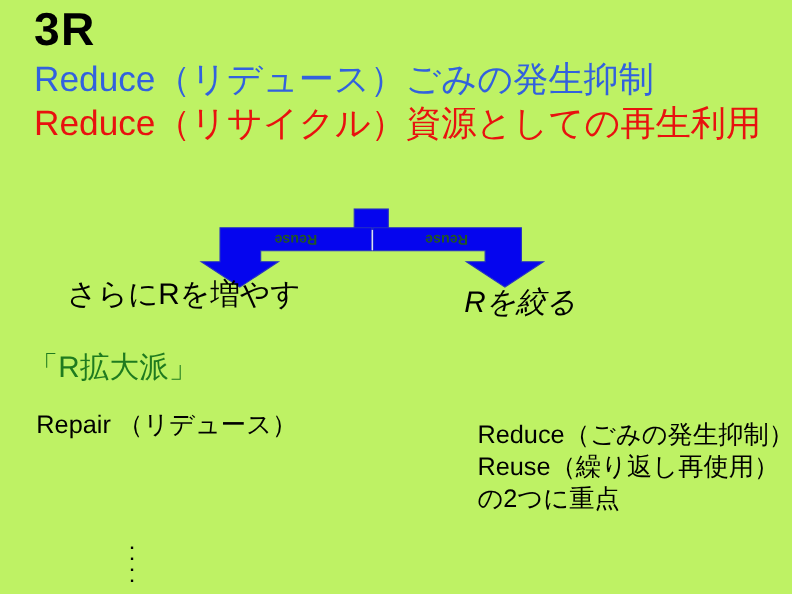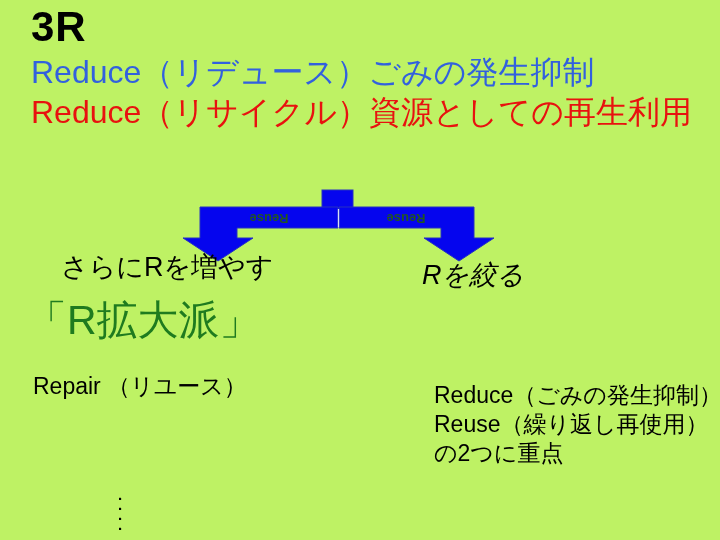--- a/index.html
+++ b/index.html
@@ -12,21 +12,21 @@
   .abs{position:absolute;}
   #title{
     left:31px;top:2px;font-size:42px;line-height:50px;font-weight:600;
     letter-spacing:1px;white-space:nowrap;
   }
   #definitions{left:31px;top:52px;white-space:nowrap;}
   .def-line{font-size:32px;line-height:40px;font-weight:400;}
   .def-term{display:inline-block;min-width:302px;}
   #arrow-layer{left:0;top:0;width:720px;height:540px;}
   .branch-heading{font-size:27px;line-height:30px;font-weight:500;white-space:nowrap;}
-  .faction{font-size:41px;line-height:46px;font-weight:500;white-space:nowrap;}
+  .faction{font-size:27px;line-height:46px;font-weight:500;white-space:nowrap;margin-top:14px;}
   #heading-left{left:33px;top:252px;margin-left:28px;}
   #faction-left{left:26px;top:297px;}
   #list-left{left:33px;top:372px;}
   #heading-right{left:422px;top:260px;font-style:italic;}
   #faction-right{left:402px;top:303px;}
   #list-right{left:434px;top:381px;}
   .r-list{font-size:23px;line-height:29px;font-weight:500;white-space:nowrap;}
   #ellipsis{
     left:108px;top:490px;width:24px;text-align:center;
     font-size:15px;font-weight:bold;line-height:10px;white-space:pre-line;
@@ -53,21 +53,21 @@
     <path d="M338,207 L200,207 L200,238 L183,238 L218,261 L253,238 L237,238 L237,228 L338,228 Z" stroke-width="1" stroke-linejoin="miter" style="fill: rgb(5, 5, 238); stroke: rgb(38, 51, 192);"></path>
     <path d="M339,207 L474,207 L474,238 L494,238 L459,261 L424,238 L441,238 L441,228 L339,228 Z" stroke-width="1" stroke-linejoin="miter" style="fill: rgb(5, 5, 238); stroke: rgb(38, 51, 192);"></path>
     <line x1="338.5" y1="209" x2="338.5" y2="227.5" stroke-width="1.3" style="stroke: rgb(216, 222, 245);"></line>
     <text x="269" y="218" transform="rotate(180 269 218)" text-anchor="middle" dominant-baseline="central" font-size="13" font-weight="bold" style="fill: rgb(34, 85, 34);">Reuse</text>
     <text x="406" y="218" transform="rotate(180 406 218)" text-anchor="middle" dominant-baseline="central" font-size="13" font-weight="bold" style="fill: rgb(34, 85, 34);">Reuse</text>
   </svg>
 
   <div id="heading-left" class="abs branch-heading">さらにRを増やす</div>
   <div id="faction-left" class="abs faction" style="color: rgb(31, 123, 31);">「R拡大派」</div>
   <div id="list-left" class="abs r-list">
-    <div>Repair （リユース）</div>
+    <div>Repair （リデュース）</div>
   </div>
   <div id="ellipsis" class="abs">.
 .
 .
 .</div>
 
   <div id="heading-right" class="abs branch-heading">Rを絞る</div>
   <div id="list-right" class="abs r-list">
     <div>Reduce（ごみの発生抑制）</div>
     <div>Reuse（繰り返し再使用）</div>

